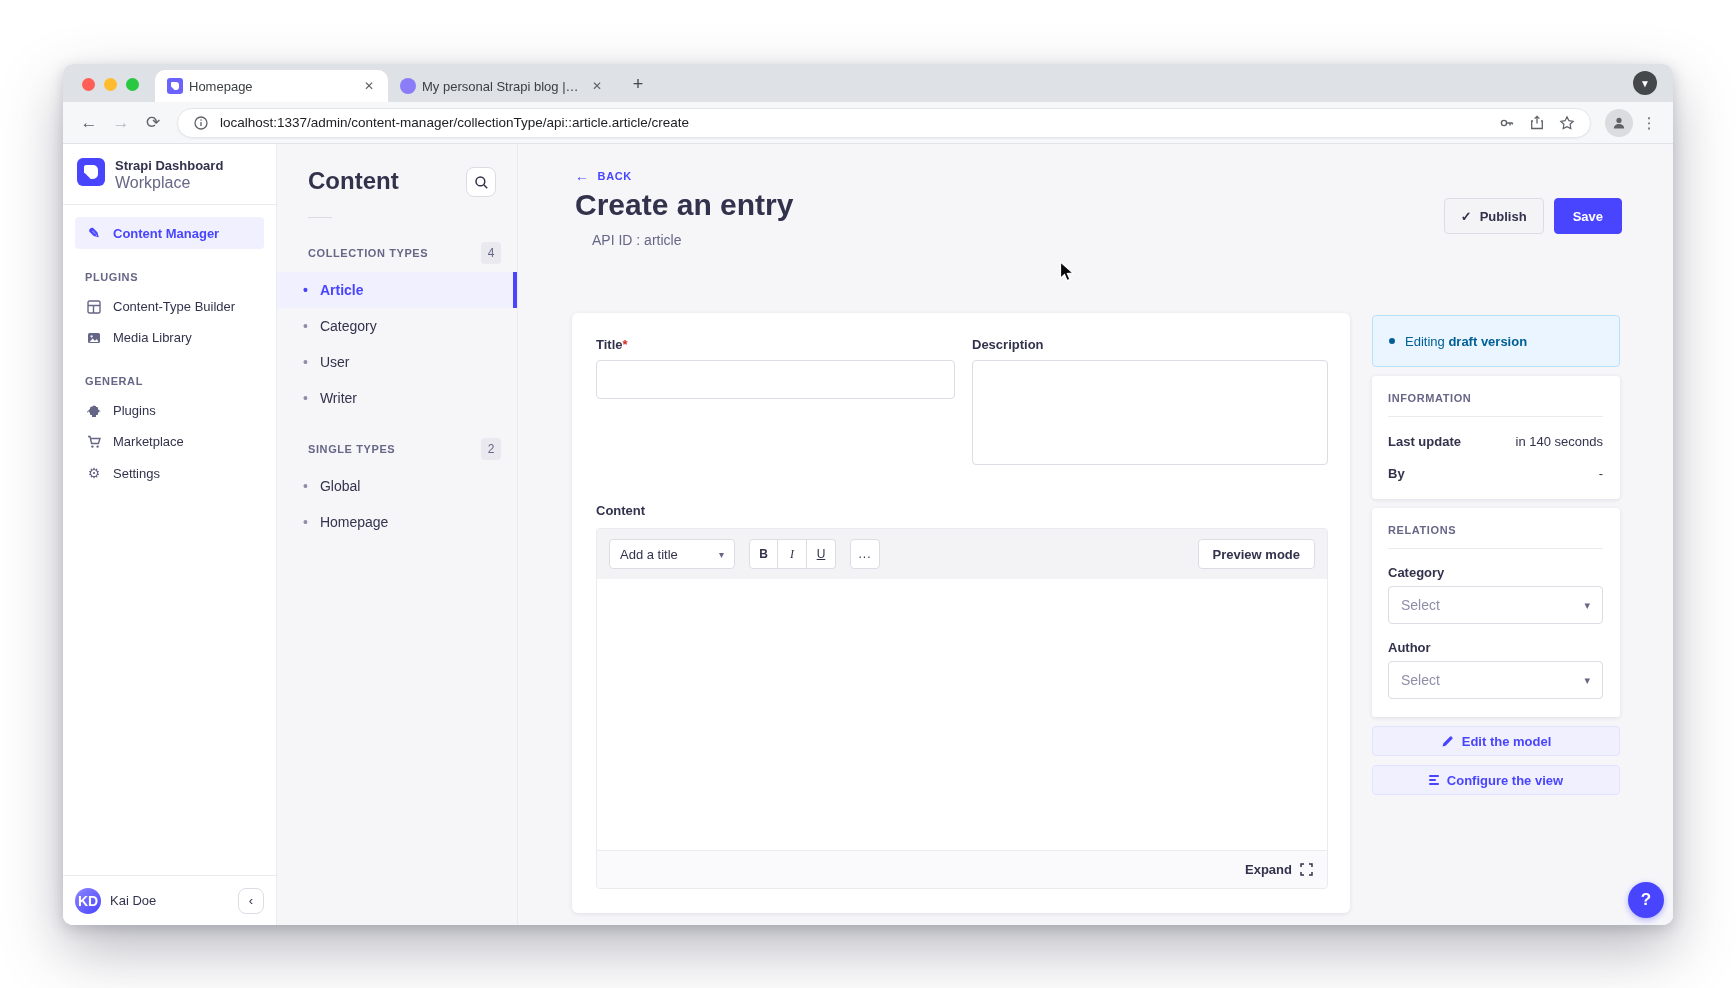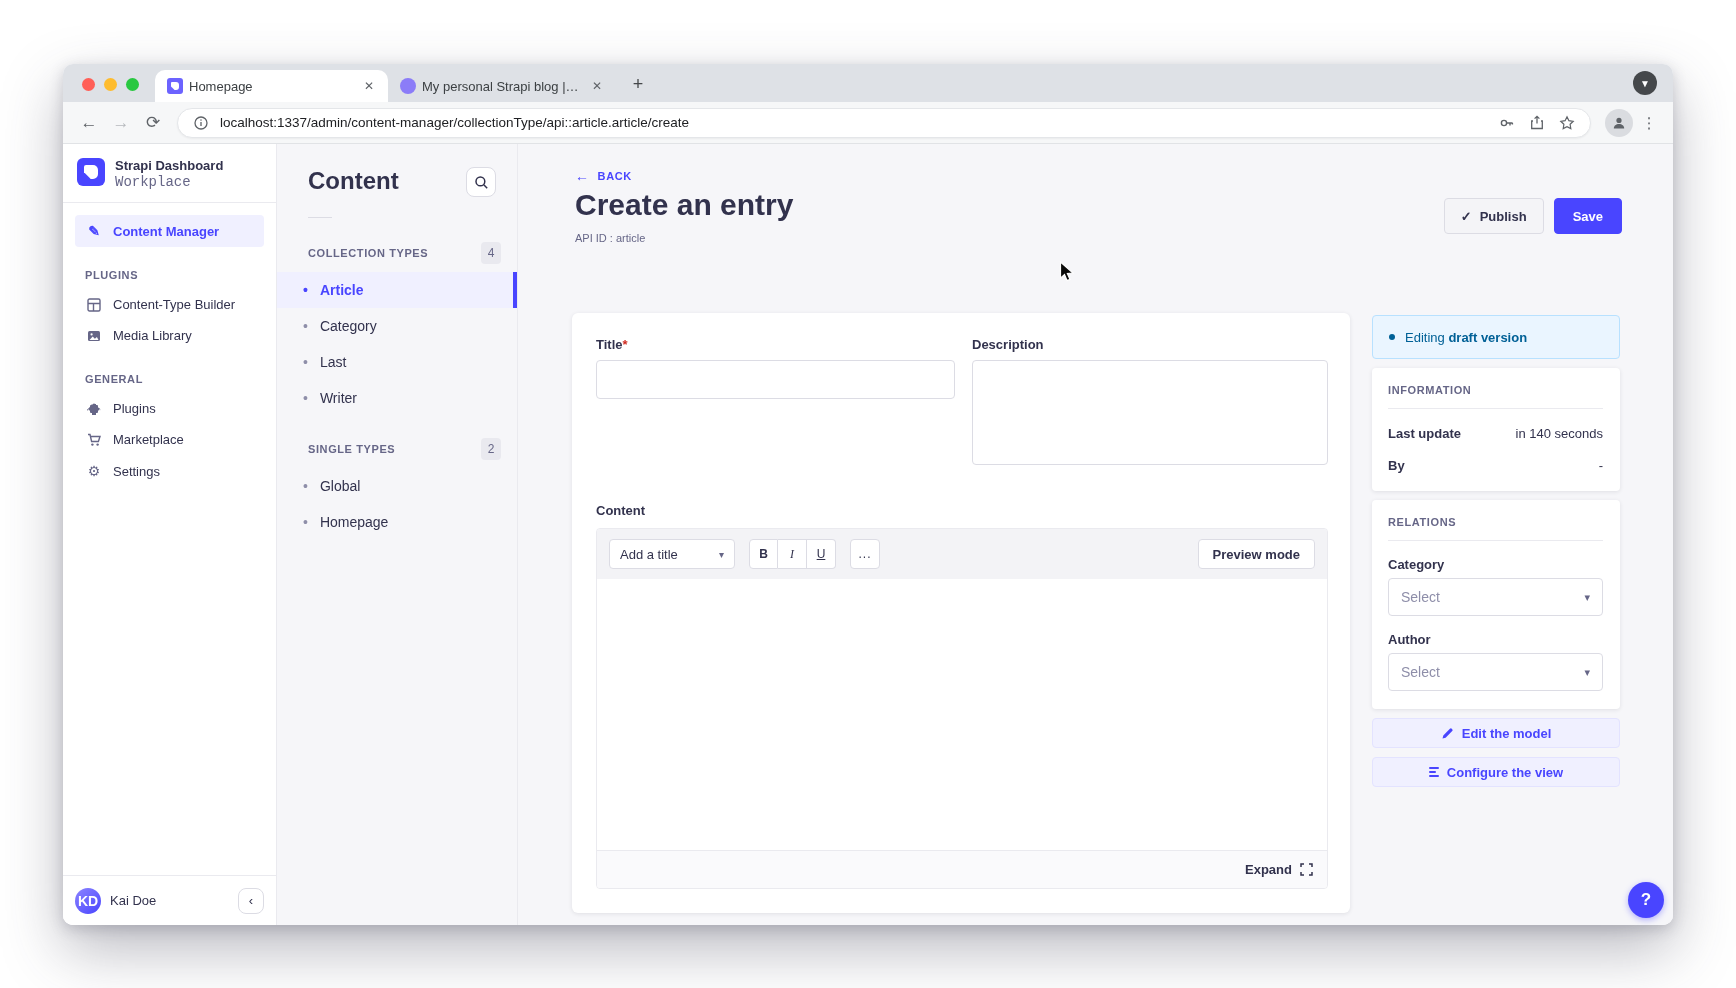--- a/index.html
+++ b/index.html
@@ -42,21 +42,21 @@
   .avatarbtn { width:28px; height:28px; border-radius:50%; background:#dadce0; display:flex; align-items:center; justify-content:center; margin-left:4px; }
   .menudots { font-size:15px; color:#5f6368; width:24px; text-align:center; }
   
   .app { flex:1; display:flex; min-height:0; background:#f6f6f9; }
   
   .sidebar { width:214px; background:#fff; border-right:1px solid #eaeaef; position:relative; flex:0 0 214px; }
   .brand { display:flex; gap:10px; align-items:flex-start; padding:14px 14px 12px; }
   .brand-logo { width:28px; height:28px; border-radius:6px; background:#4945ff; position:relative; flex:0 0 28px; }
   .brand-logo::after { content:""; position:absolute; left:7px; top:7px; width:14px; height:14px; background:#fff; border-radius:2px 5px 5px 2px; clip-path:polygon(0 0,100% 0,100% 100%,48% 100%,0 52%); }
   .brand-title { font-size:13px; font-weight:bold; color:#32324d; line-height:1.25; }
-  .brand-sub { font-size:14px; color:#666687;font-family:Liberation Mono, monospace; }
+  .brand-sub { font-size:16px; color:#666687; }
   .sb-divider { height:1px; background:#eaeaef; }
   .sb-item { display:flex; align-items:center; gap:10px; margin:0 12px; padding:8px 10px; border-radius:4px; font-size:13px; color:#32324d; }
   .sb-item.active { background:#f0f0ff; color:#4945ff; font-weight:bold; margin-top:12px; }
   .sb-item .sb-ico { width:18px; display:inline-flex; justify-content:center; color:#666687; font-size:14px; flex:0 0 18px; }
   .sb-item.active .sb-ico { color:#4945ff; }
   .sb-section { font-size:11px; font-weight:bold; letter-spacing:.6px; color:#666687; padding:22px 22px 8px; }
   .sb-user { position:absolute; left:0; right:0; bottom:0; height:50px; border-top:1px solid #eaeaef; display:flex; align-items:center; padding:0 12px; gap:9px; background:#fff; }
   .kd { width:26px; height:26px; border-radius:50%; background:linear-gradient(140deg,#8c84ff,#4945ff); color:#fff; font-size:14px; font-weight:bold; display:flex; align-items:center; justify-content:center; }
   .sb-user .uname { flex:1; font-size:13px; color:#32324d; }
   .collapse { width:26px; height:26px; border:1px solid #dcdce4; border-radius:8px; background:#fff; display:flex; align-items:center; justify-content:center; color:#32324d; font-size:13px; }
@@ -72,21 +72,21 @@
   .ct-item { height:36px; display:flex; align-items:center; gap:12px; padding-left:26px; font-size:14px; color:#32324d; position:relative; }
   .ct-item::before { content:"•"; color:#8e8ea9; font-size:14px; }
   .ct-item.active { background:#f0f0ff; color:#4945ff; font-weight:bold; }
   .ct-item.active::before { color:#4945ff; }
   .ct-item .indicator { position:absolute; right:0; top:0; bottom:0; width:4px; background:#4945ff; }
   
   .main { flex:1; position:relative; background:#f6f6f9; overflow:hidden; }
   .backrow { position:absolute; left:57px; top:24px; display:flex; align-items:center; gap:8px; color:#4945ff; font-size:11px; font-weight:bold; letter-spacing:.6px; }
   .backrow .arr { font-size:14px; font-weight:normal; }
   .page-title { position:absolute; left:57px; top:44px; font-size:30px; font-weight:bold; color:#32324d; }
-  .page-sub { position:absolute; left:57px; top:88px; font-size:11px; color:#666687; }
+  .page-sub { position:absolute; left:74px; top:88px; font-size:14px; color:#666687; }
   .headbtns { position:absolute; right:51px; top:54px; display:flex; gap:10px; }
   .btn-publish { height:36px; padding:0 16px; background:#f4f4f7; border:1px solid #dcdce4; border-radius:4px; display:flex; align-items:center; gap:8px; font-size:13px; font-weight:bold; color:#32324d; }
   .btn-save { height:36px; padding:0 18px; background:#4945ff; border:1px solid #4945ff; border-radius:4px; display:flex; align-items:center; font-size:13px; font-weight:bold; color:#fff; }
   
   .card { position:absolute; left:54px; top:169px; width:778px; height:600px; background:#fff; border-radius:6px; box-shadow:0 1px 4px rgba(33,33,52,.1); padding:24px 22px 24px 24px; display:flex; flex-direction:column; }
   .fields { display:grid; grid-template-columns:359px 356px; gap:16px 17px; }
   .flabel { font-size:13px; font-weight:bold; color:#32324d; margin-bottom:8px; }
   .flabel .req { color:#d02b20; }
   .tinput { width:100%; height:39px; border:1px solid #dcdce4; border-radius:4px; background:#fff; font-size:14px; padding:0 12px; font-family:"Liberation Sans",sans-serif; }
   .tarea { width:100%; height:105px; border:1px solid #dcdce4; border-radius:4px; background:#fff; resize:none; font-size:14px; padding:10px 12px; font-family:"Liberation Sans",sans-serif; }
@@ -98,21 +98,21 @@
   .ed-btn { width:29px; height:30px; background:#fff; border:1px solid #dcdce4; display:flex; align-items:center; justify-content:center; font-size:12px; color:#32324d; }
   .ed-btn + .ed-btn { border-left:none; }
   .ed-group .ed-btn:first-child { border-radius:4px 0 0 4px; }
   .ed-group .ed-btn:last-child { border-radius:0 4px 4px 0; }
   .ed-more { width:30px; height:30px; background:#fff; border:1px solid #dcdce4; border-radius:4px; display:flex; align-items:center; justify-content:center; font-size:12px; color:#32324d; letter-spacing:1px; }
   .ed-preview { margin-left:auto; height:30px; padding:0 14px; background:#fff; border:1px solid #dcdce4; border-radius:4px; display:flex; align-items:center; font-size:13px; font-weight:bold; color:#32324d; }
   .ed-body { flex:1; background:#fff; }
   .ed-footer { height:38px; background:#fafafc; border-top:1px solid #eaeaef; display:flex; align-items:center; justify-content:flex-end; gap:8px; padding:0 14px; font-size:13px; font-weight:bold; color:#32324d; flex:0 0 38px; }
   
   .rpanel { position:absolute; left:854px; top:171px; width:248px; display:flex; flex-direction:column; }
-  .banner { height:44px; background:#eaf5ff; border:1px solid #b8e1ff; border-radius:4px; display:flex; align-items:center; padding:0 16px; gap:10px; font-size:13px; color:#006096; }
+  .banner { height:52px; background:#eaf5ff; border:1px solid #b8e1ff; border-radius:4px; display:flex; align-items:center; padding:0 16px; gap:10px; font-size:13px; color:#006096; }
   .banner .dot { width:6px; height:6px; border-radius:50%; background:#006096; }
   .pcard { background:#fff; border-radius:4px; box-shadow:0 1px 4px rgba(33,33,52,.1); margin-top:9px; padding:16px 17px 18px 16px; }
   .pcard-head { font-size:11px; font-weight:bold; letter-spacing:.6px; color:#666687; padding-bottom:12px; border-bottom:1px solid #eaeaef; }
   .inforow { display:flex; justify-content:space-between; font-size:13px; margin-top:17px; }
   .inforow .l { font-weight:bold; color:#32324d; }
   .inforow .v { color:#32324d; }
   .rel-label { font-size:13px; font-weight:bold; color:#32324d; margin:16px 0 6px; }
   .rel-select { height:38px; border:1px solid #dcdce4; border-radius:4px; background:#fff; display:flex; align-items:center; justify-content:space-between; padding:0 12px; font-size:14px; color:#8e8ea9; }
   .rel-select .caret { color:#666687; font-size:11px; }
   .action-btn { margin-top:9px; height:30px; background:#f0f0ff; border:1px solid #e3e3ff; border-radius:4px; display:flex; align-items:center; justify-content:center; gap:8px; font-size:13px; font-weight:bold; color:#4945ff; }
@@ -277,21 +277,21 @@
         <span class="grp-badge">4</span>
       </div>
       <div class="ct-item active">
         <span>Article</span>
         <span class="indicator"></span>
       </div>
       <div class="ct-item">
         <span>Category</span>
       </div>
       <div class="ct-item">
-        <span>Last</span>
+        <span>User</span>
       </div>
       <div class="ct-item">
         <span>Writer</span>
       </div>
 
       <div class="grp-head" style="margin-top:12px;">
         <span class="grp-label">SINGLE TYPES</span>
         <span class="grp-badge">2</span>
       </div>
       <div class="ct-item">

